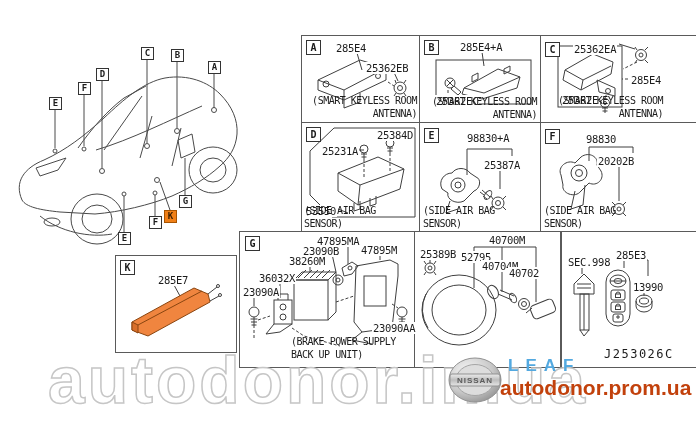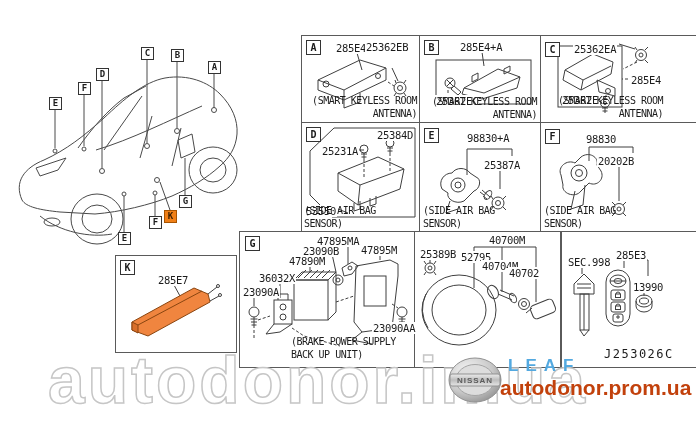--- a/index.html
+++ b/index.html
@@ -74,21 +74,21 @@
   <div class="cl" style="left:78px;top:82px">F</div>
   <div class="cl" style="left:49px;top:97px">E</div>
   <div class="cl" style="left:179px;top:195px">G</div>
   <div class="cl orange" style="left:164px;top:210px">K</div>
   <div class="cl" style="left:149px;top:216px">F</div>
   <div class="cl" style="left:118px;top:232px">E</div>
 
   <div class="panel" style="left:301px;top:35px;width:119px;height:88px">
     <div class="pl" style="left:4px;top:4px">A</div>
     <div class="lbl" style="left:33px;top:6px">285E4</div>
-    <div class="lbl" style="left:63px;top:5px">25362EB</div>
+    <div class="lbl" style="left:63px;top:26px">25362EB</div>
     <svg class="draw" width="117" height="86" fill="none" stroke="#3f3f3f" stroke-width="1">
       <path d="M55,17 L60,34"></path>
       <path d="M16,44 L58,24 L84,32 L84,44 L42,64 L16,54 Z"></path>
       <path d="M16,44 L42,54 L84,32"></path>
         <path d="M42,54 L42,64"></path>
       <path d="M42,64 L42,72 L58,66 L58,57"></path>
       <circle cx="24" cy="48" r="3"></circle>
         <circle cx="76" cy="40" r="2.5"></circle>
       <path d="M86,46 L92,50" stroke-dasharray="3,2"></path>
       <path d="M90,32 L96,45"></path>
@@ -219,21 +219,21 @@
       <path d="M92,38 L101,31 M94,45 L103,40"></path>
       <circle cx="102" cy="30" r="1.5"></circle>
         <circle cx="104" cy="39" r="1.5"></circle>
     </svg>
   </div>
 
   <div class="panel" style="left:239px;top:231px;width:176px;height:137px">
     <div class="pl" style="left:5px;top:4px">G</div>
     <div class="lbl" style="left:76px;top:3px">47895MA</div>
     <div class="lbl" style="left:62px;top:13px">23090B</div>
-    <div class="lbl" style="left:48px;top:23px">47890M</div>
+    <div class="lbl" style="left:48px;top:23px">38260M</div>
     <div class="lbl" style="left:120px;top:12px">47895M</div>
     <div class="lbl" style="left:18px;top:40px">36032X</div>
     <div class="lbl" style="left:2px;top:54px">23090A</div>
     <div class="lbl" style="left:132px;top:90px">23090AA</div>
     <svg class="draw" width="174" height="135" fill="none" stroke="#3f3f3f" stroke-width="1">
       <path d="M14,66 L14,74"></path>
       <circle cx="14" cy="80" r="5"></circle>
         <path d="M14,85 L14,96 M10.5,87 L17.5,87 M11,90 L17,90 M11.5,93 L16.5,93"></path>
       <path d="M14,98 L14,106 M18,88 L30,84" stroke-dasharray="3,2"></path>
       <path d="M40,50 L40,66"></path>

